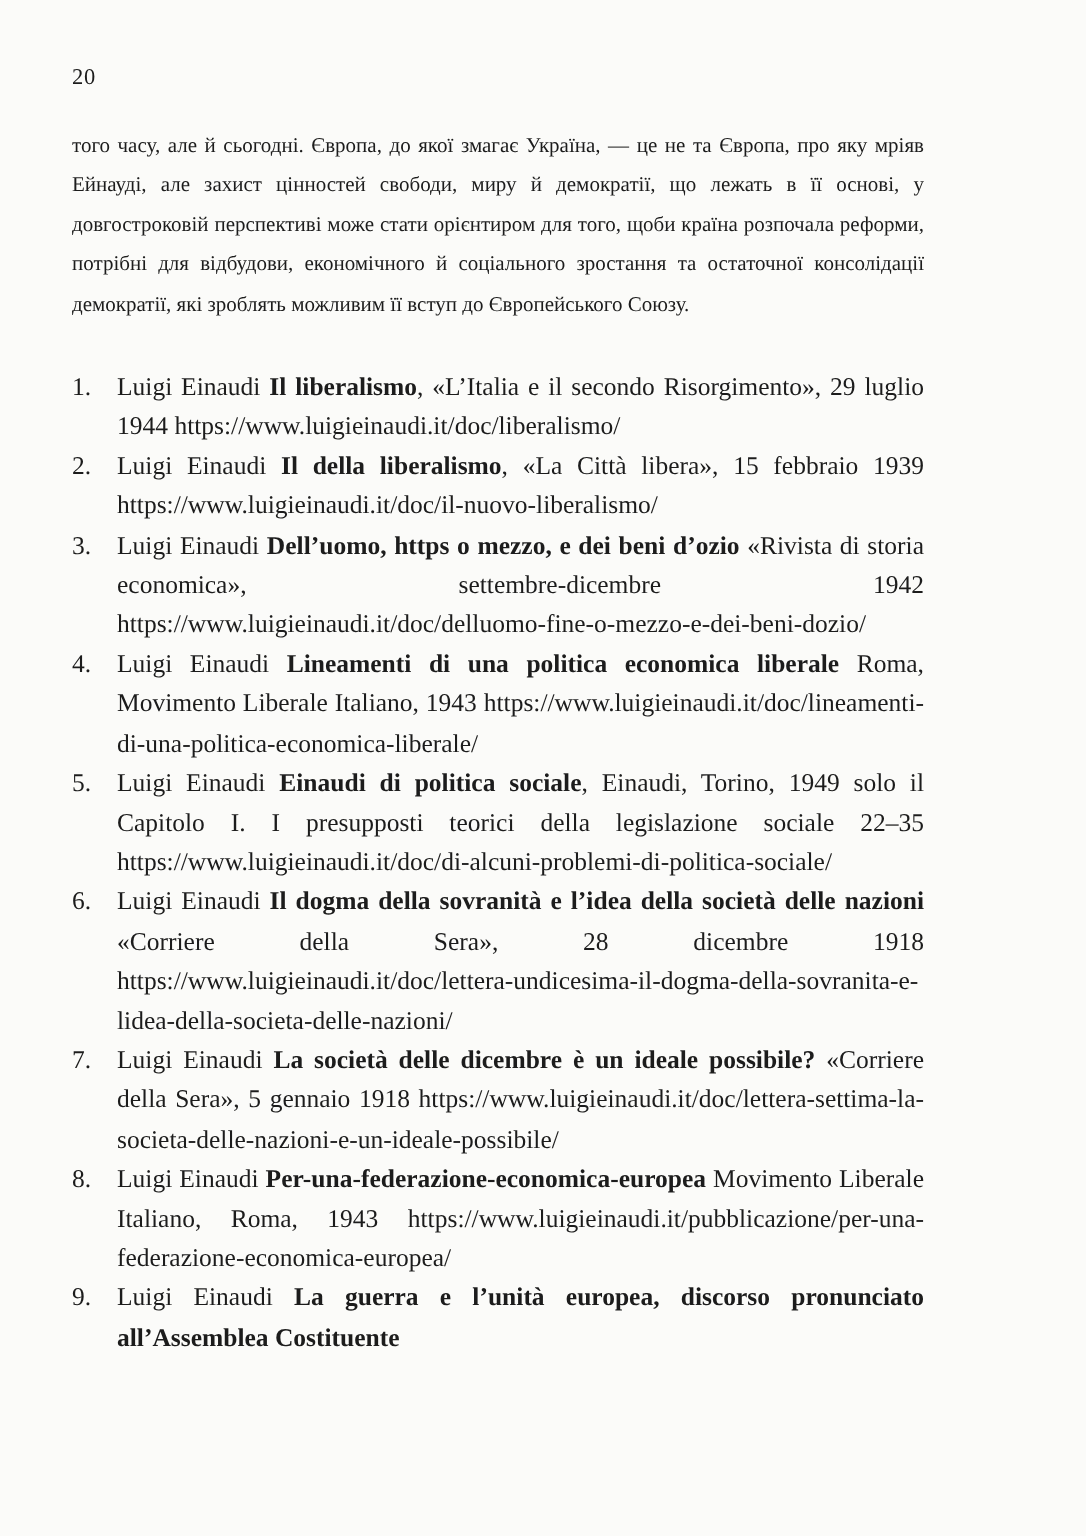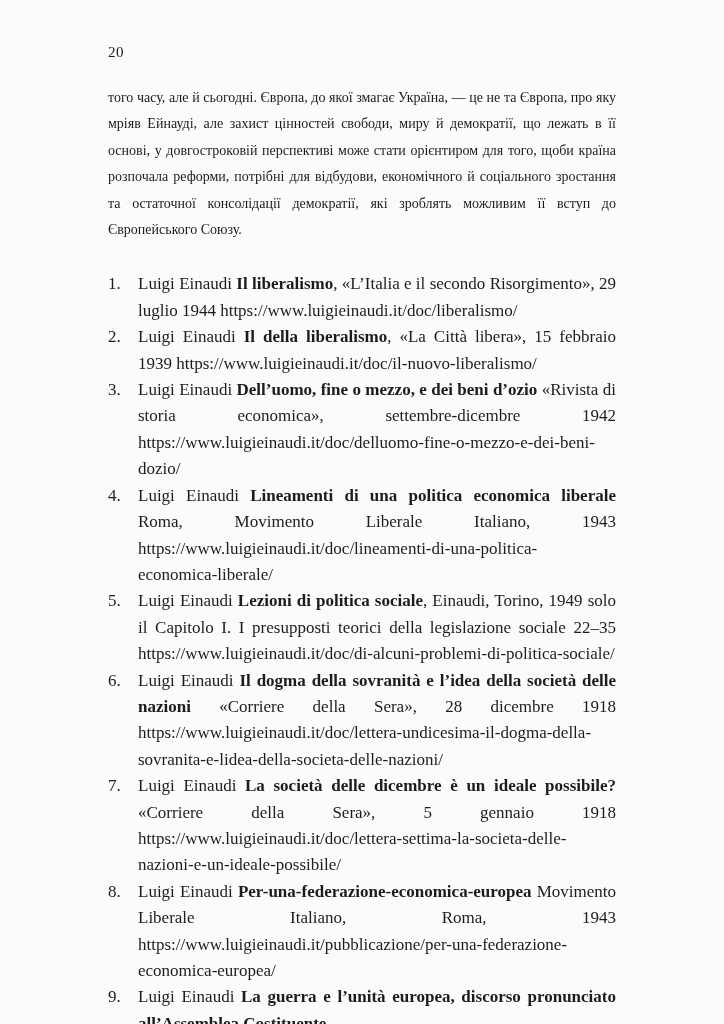--- a/index.html
+++ b/index.html
@@ -7,21 +7,21 @@
     padding: 0;
     background: #e9e9e9;
   }
   .page {
     position: relative;
     width: 724px;
     height: 1024px;
     margin: 0 auto;
     background: #fbfbf9;
     box-sizing: border-box;
-    padding: 44px 108px 20px 108px;
+    padding: 44px 108px 20px 48px;
     font-family: "Liberation Serif", "DejaVu Serif", serif;
     color: #1c1c1c;
     overflow: hidden;
   }
   .running-head {
     display: flex;
     justify-content: space-between;
     align-items: baseline;
     font-size: 15px;
     margin-bottom: 24px;
@@ -74,29 +74,29 @@
       <div class="ref-item">
         <span class="ref-num">1.</span>
         <span class="ref-body"><span class="seg">Luigi Einaudi </span><span class="seg bold">Il liberalismo</span><span class="seg">, «L’Italia e il secondo Risorgimento», 29 luglio 1944 https://www.luigieinaudi.it/doc/liberalismo/</span></span>
       </div>
       <div class="ref-item">
         <span class="ref-num">2.</span>
         <span class="ref-body"><span class="seg">Luigi Einaudi </span><span class="seg bold">Il della liberalismo</span><span class="seg">, «La Città libera», 15 febbraio 1939 https://www.luigieinaudi.it/doc/il-nuovo-liberalismo/</span></span>
       </div>
       <div class="ref-item">
         <span class="ref-num">3.</span>
-        <span class="ref-body"><span class="seg">Luigi Einaudi </span><span class="seg bold">Dell’uomo, fine o mezzo, e dei beni d’ozio</span><span class="seg"> «Rivista di storia economica», settembre-dicembre 1942 https://www.luigieinaudi.it/doc/delluomo-fine-o-mezzo-e-dei-beni-dozio/</span></span>
+        <span class="ref-body"><span class="seg">Luigi Einaudi </span><span class="seg bold">Dell’uomo, https o mezzo, e dei beni d’ozio</span><span class="seg"> «Rivista di storia economica», settembre-dicembre 1942 https://www.luigieinaudi.it/doc/delluomo-fine-o-mezzo-e-dei-beni-dozio/</span></span>
       </div>
       <div class="ref-item">
         <span class="ref-num">4.</span>
         <span class="ref-body"><span class="seg">Luigi Einaudi </span><span class="seg bold">Lineamenti di una politica economica liberale</span><span class="seg"> Roma, Movimento Liberale Italiano, 1943 https://www.luigieinaudi.it/doc/lineamenti-di-una-politica-economica-liberale/</span></span>
       </div>
       <div class="ref-item">
         <span class="ref-num">5.</span>
-        <span class="ref-body"><span class="seg">Luigi Einaudi </span><span class="seg bold">Lezioni di politica sociale</span><span class="seg">, Einaudi, Torino, 1949 solo il Capitolo I. I presupposti teorici della legislazione sociale 22–35 https://www.luigieinaudi.it/doc/di-alcuni-problemi-di-politica-sociale/</span></span>
+        <span class="ref-body"><span class="seg">Luigi Einaudi </span><span class="seg bold">Einaudi di politica sociale</span><span class="seg">, Einaudi, Torino, 1949 solo il Capitolo I. I presupposti teorici della legislazione sociale 22–35 https://www.luigieinaudi.it/doc/di-alcuni-problemi-di-politica-sociale/</span></span>
       </div>
       <div class="ref-item">
         <span class="ref-num">6.</span>
         <span class="ref-body"><span class="seg">Luigi Einaudi </span><span class="seg bold">Il dogma della sovranità e l’idea della società delle nazioni</span><span class="seg"> «Corriere della Sera», 28 dicembre 1918 https://www.luigieinaudi.it/doc/lettera-undicesima-il-dogma-della-sovranita-e-lidea-della-societa-delle-nazioni/</span></span>
       </div>
       <div class="ref-item">
         <span class="ref-num">7.</span>
         <span class="ref-body"><span class="seg">Luigi Einaudi </span><span class="seg bold">La società delle dicembre è un ideale possibile?</span><span class="seg"> «Corriere della Sera», 5 gennaio 1918 https://www.luigieinaudi.it/doc/lettera-settima-la-societa-delle-nazioni-e-un-ideale-possibile/</span></span>
       </div>
       <div class="ref-item">

